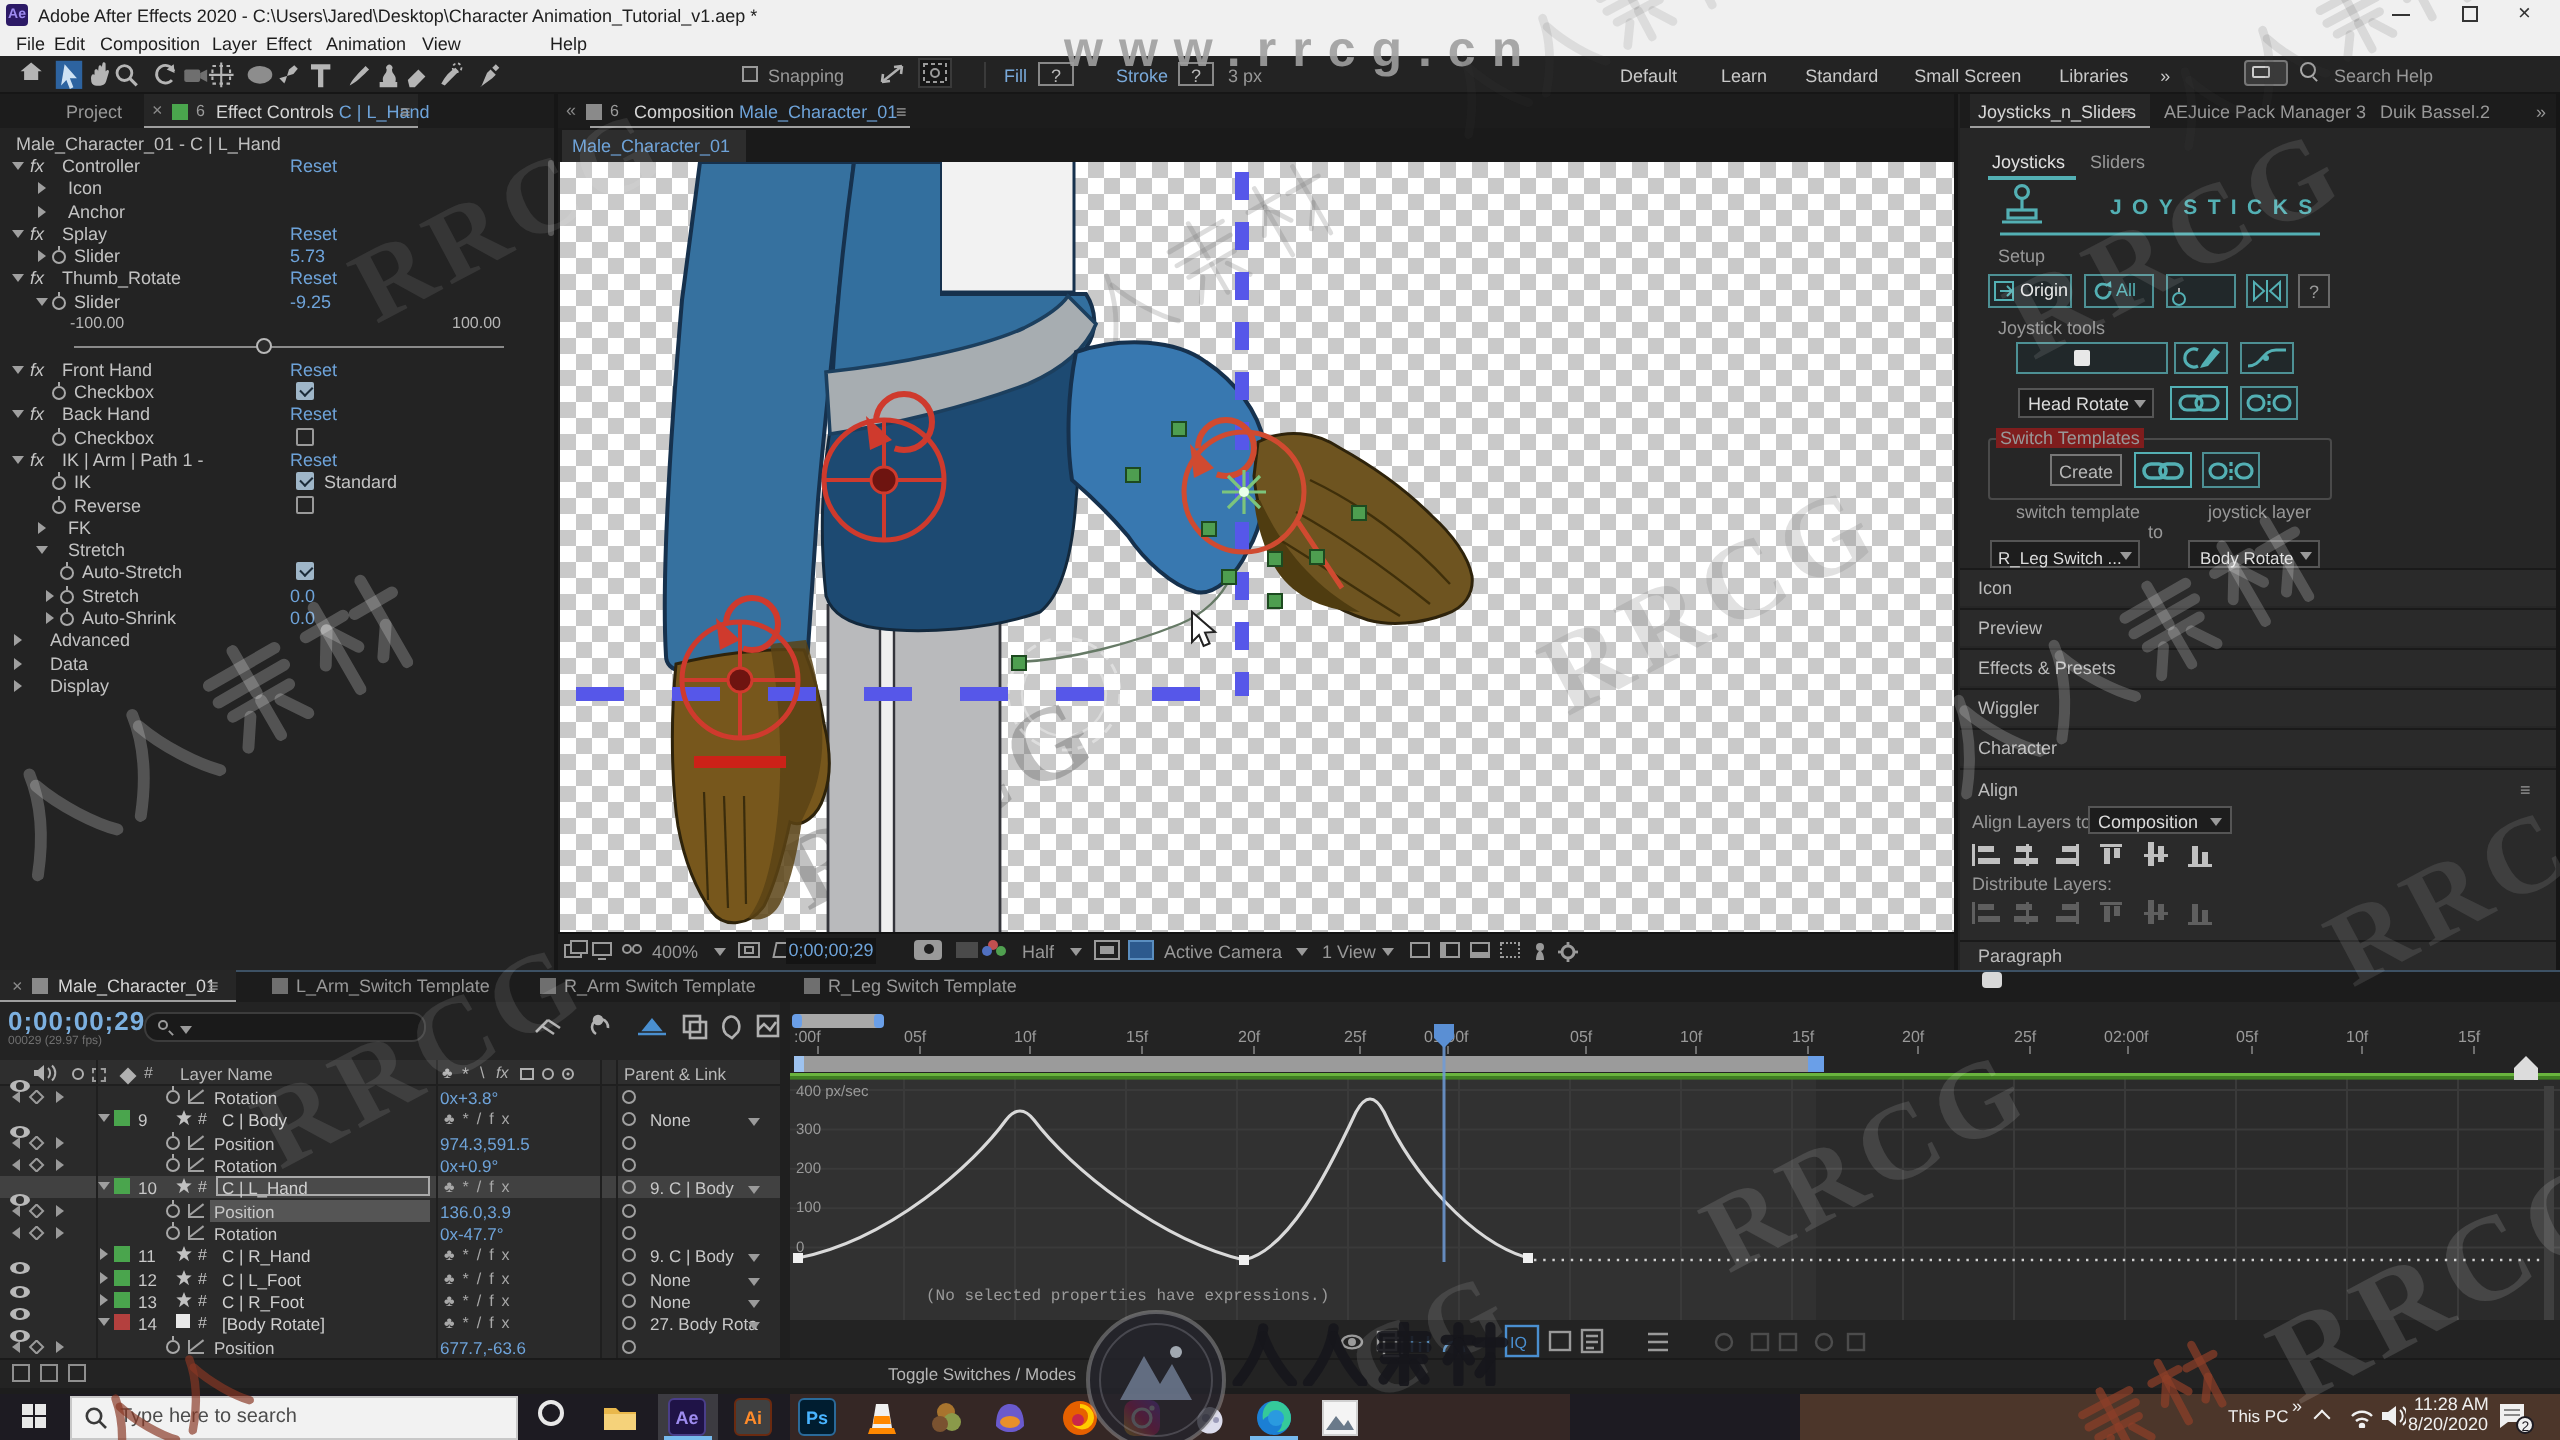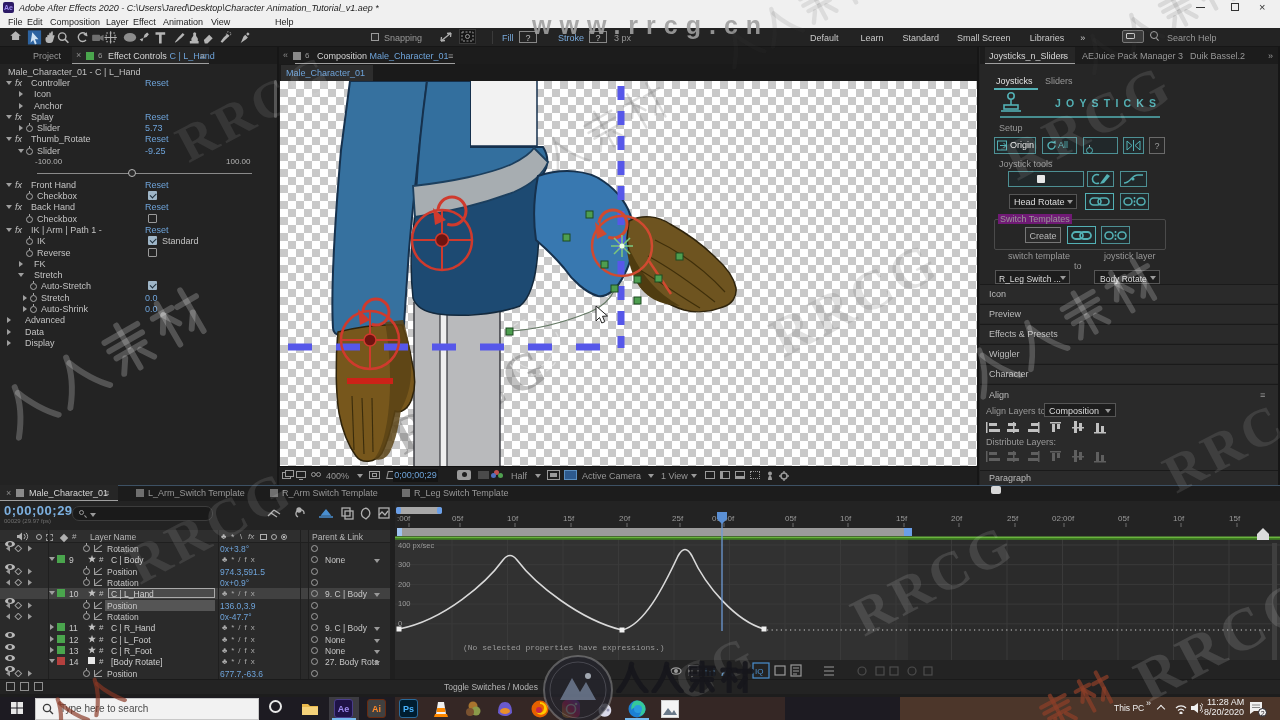--- a/index.html
+++ b/index.html
@@ -29,21 +29,21 @@
 .abs.sw, .abs.gr { position:absolute; }
 .car { display:inline-block; width:0; height:0; border-left:3px solid transparent; border-right:3px solid transparent; border-top:4px solid #9a9a9a; }
 .star { display:inline-block; width:8px; height:8px; background:#c0c0c0; clip-path:polygon(50% 0,63% 33%,98% 35%,70% 58%,81% 95%,50% 72%,19% 95%,30% 58%,2% 35%,37% 33%); }
 </style>
 </head>
 <body>
 <div id="page">
 
 <div class="abs" style="left:0;top:0;width:1280px;height:15px;background:#f0f0f0;"></div>
 <div class="abs" style="left:3px;top:2px;width:11px;height:11px;background:#2c1a66;border-radius:2px;color:#9e8cf0;font-size:7px;font-weight:bold;text-align:center;line-height:11px;">Ae</div>
-<div class="abs nowrap" style="left:19px;top:2.5px;font-size:9px;color:#202020;font-style:italic;">Adobe After Effects 2020 - C:\Users\Jared\Desktop\Character Animation_Tutorial_v1.aep *</div>
+<div class="abs nowrap" style="left:19px;top:2.5px;font-size:9px;color:#202020;">Adobe After Effects 2020 - C:\Users\Jared\Desktop\Character Animation_Tutorial_v1.aep *</div>
 <div class="abs" style="left:1196px;top:7px;width:9px;height:1px;background:#333;"></div>
 <div class="abs" style="left:1231px;top:3px;width:8px;height:8px;border:1px solid #333;"></div>
 <div class="abs" style="left:1259px;top:1px;font-size:11px;color:#333;">×</div>
 
 <div class="abs" style="left:0;top:15px;width:1280px;height:13px;background:#f0f0f0;"></div>
 <div class="abs nowrap" style="left:8px;top:16.5px;font-size:9px;color:#1c1c1c;">File</div>
     <div class="abs nowrap" style="left:27px;top:16.5px;font-size:9px;color:#1c1c1c;">Edit</div>
     <div class="abs nowrap" style="left:50px;top:16.5px;font-size:9px;color:#1c1c1c;">Composition</div>
     <div class="abs nowrap" style="left:106px;top:16.5px;font-size:9px;color:#1c1c1c;">Layer</div>
     <div class="abs nowrap" style="left:133px;top:16.5px;font-size:9px;color:#1c1c1c;">Effect</div>
@@ -507,21 +507,21 @@
  <div class="abs" style="left:140px;top:146px;width:29px;height:17px;border:1px solid #4d9094;background:#21282a;"></div>
  <svg class="abs" style="left:143px;top:150px;" width="23" height="9" viewBox="0 0 23 9">
         <g fill="none" stroke="#53b0b4" stroke-width="1.5">
           <rect x="1" y="1" width="8" height="7" rx="3.5"></rect>
           <rect x="14" y="1" width="8" height="7" rx="3.5"></rect>
           <line x1="11.5" y1="0" x2="11.5" y2="9" stroke-dasharray="2,1.5"></line>
         </g>
       </svg>
 
  <div class="abs" style="left:14px;top:172px;width:172px;height:31px;border:1px solid #4a4a4a;border-radius:2px;"></div>
- <div class="abs t9 dim" style="left:18px;top:167px;background:#701a75;padding:0 2px;">Switch Templates</div>
+ <div class="abs t9 dim" style="left:18px;top:167px;background:#7f1d1d;padding:0 2px;">Switch Templates</div>
  <div class="abs" style="left:45px;top:180px;width:36px;height:16px;border:1px solid #777;background:#2a2a2a;color:#b8b8b8;font-size:9px;text-align:center;line-height:16px;">Create</div>
  <div class="abs" style="left:87px;top:179px;width:29px;height:18px;border:1.5px solid #53b0b4;background:#21282a;"></div>
  <svg class="abs" style="left:91px;top:184px;" width="21" height="9" viewBox="0 0 21 9">
         <g fill="none" stroke="#53b0b4" stroke-width="1.8">
           <rect x="1" y="1" width="11" height="7" rx="3.5"></rect>
           <rect x="9" y="1" width="11" height="7" rx="3.5"></rect>
         </g>
       </svg>
  <div class="abs" style="left:121px;top:179px;width:29px;height:18px;border:1px solid #4d9094;background:#21282a;"></div>
  <svg class="abs" style="left:124px;top:184px;" width="23" height="9" viewBox="0 0 23 9">

